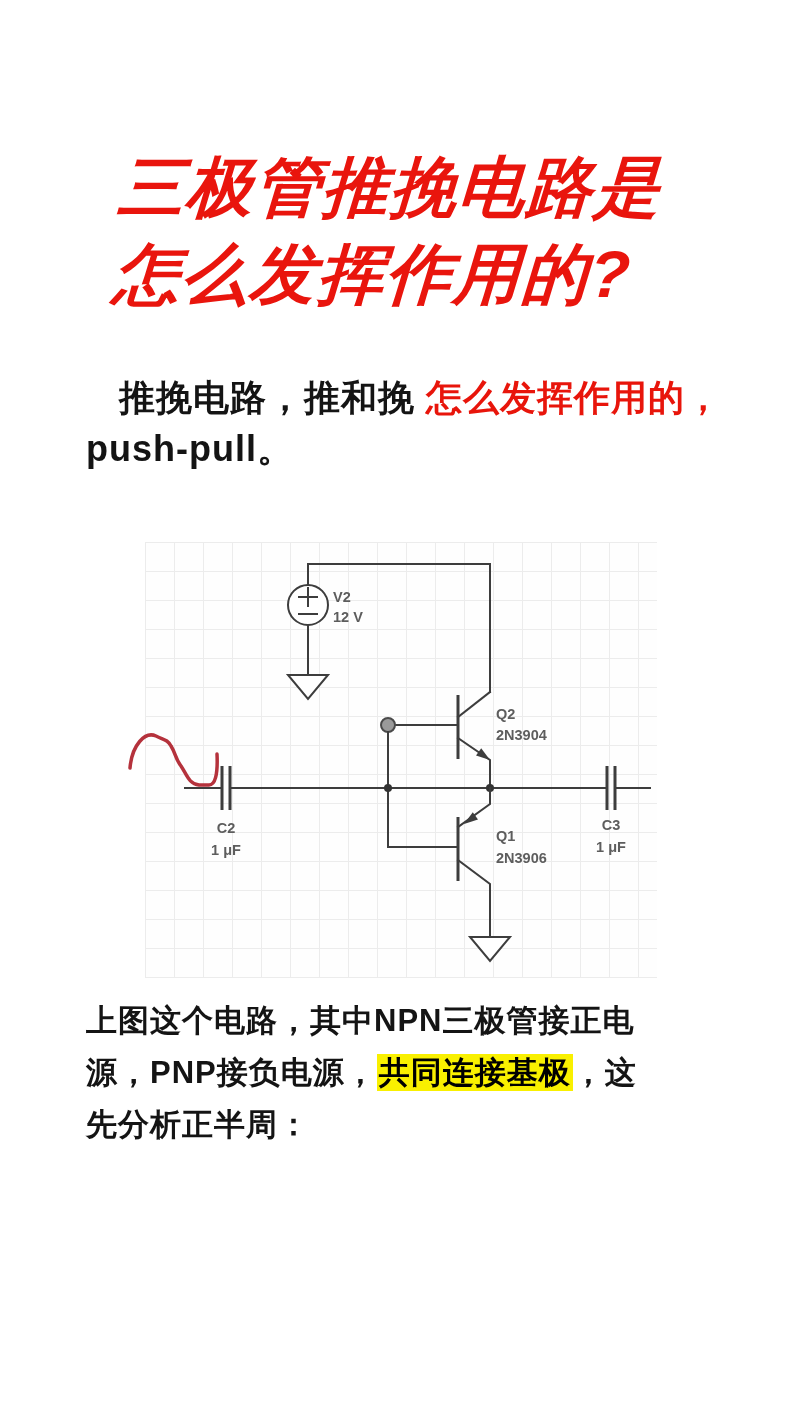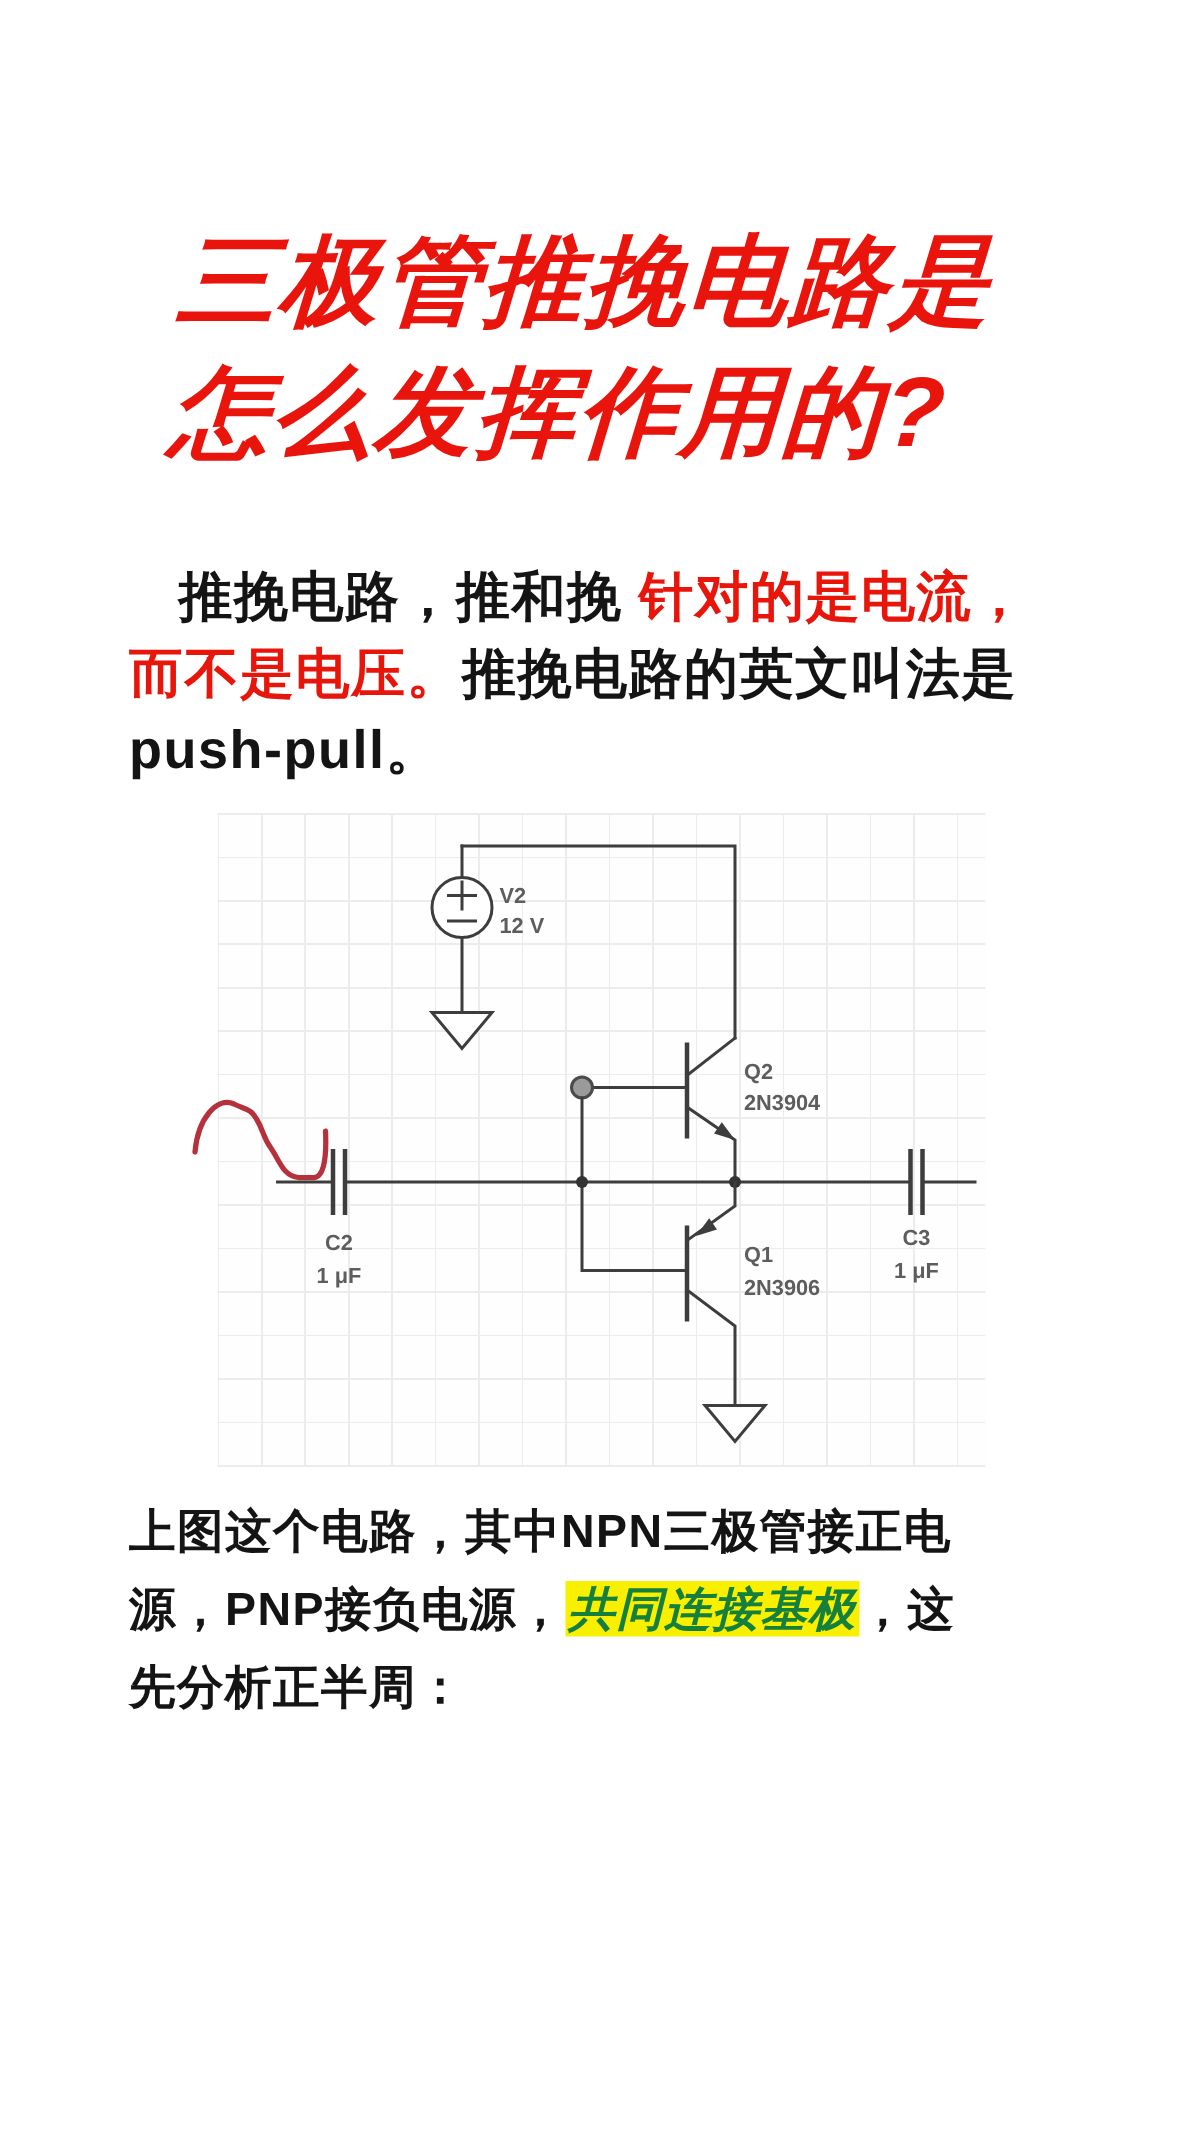--- a/index.html
+++ b/index.html
@@ -12,21 +12,21 @@
     font-size:66px;line-height:87px;font-weight:900;font-style:italic;
     letter-spacing:2px;color:#e9150d;transform:skewX(-3deg);
     white-space:nowrap;
   }
   .t-line{display:block;}
   .para{position:absolute;margin:0;font-weight:700;color:#141414;letter-spacing:1px;}
   .p-line{display:block;white-space:nowrap;}
   .intro{left:86px;top:372px;font-size:36px;line-height:51px;}
   .intro .indent{padding-left:33px;}
   .r{color:#e8150b;}
-  .hl{background:#f9f000;color:#15803d;padding:1px 2px;font-style:italic;}
+  .hl{background:#f9f000;color:#000000;padding:1px 2px;}
   .body2{left:86px;top:995px;font-size:31px;line-height:52px;}
   .figure{
     position:absolute;left:145px;top:542px;width:512px;height:436px;margin:0;
     background-color:#fefefe;
     background-image:
       repeating-linear-gradient(to right,#ececec 0,#ececec 1px,transparent 1px,transparent 29px),
       repeating-linear-gradient(to bottom,#ececec 0,#ececec 1px,transparent 1px,transparent 29px);
   }
   .figure svg{position:absolute;left:0;top:0;overflow:visible;}
   .wire{stroke:#3d3d3d;stroke-width:2;fill:none;stroke-linecap:square;}
@@ -42,22 +42,21 @@
 <body>
 
 <div class="page">
 
   <h1 class="title">
     <span class="t-line">三极管推挽电路是</span>
     <span class="t-line">怎么发挥作用的?</span>
   </h1>
 
   <p class="para intro">
-    <span class="p-line indent"><span class="k">推挽电路，推和挽 </span><span class="r">针对的是电流，</span></span>
-    <span class="p-line"><span class="r">而不是电压。</span><span class="k">推挽电路的英文叫法是</span></span>
+    <span class="p-line indent"><span class="k">推挽电路，推和挽 </span><span class="r">怎么发挥作用的，</span></span>
     <span class="p-line"><span class="k">push-pull。</span></span>
   </p>
 
   <figure class="figure">
     <svg width="512" height="437" viewBox="0 0 512 437">
 
       <path class="wave" d="M-15,226 C-13,203 0,189 11,194 C19,198 22,197 26,204 C31,212 30,216 36,224 C42,233 44,242 54,243 L64,243 C70,243 73,233 72,212"></path>
 
       <path class="wire" d="M163,22 H345 V150"></path>
       <path class="wire" d="M163,22 V43"></path>

